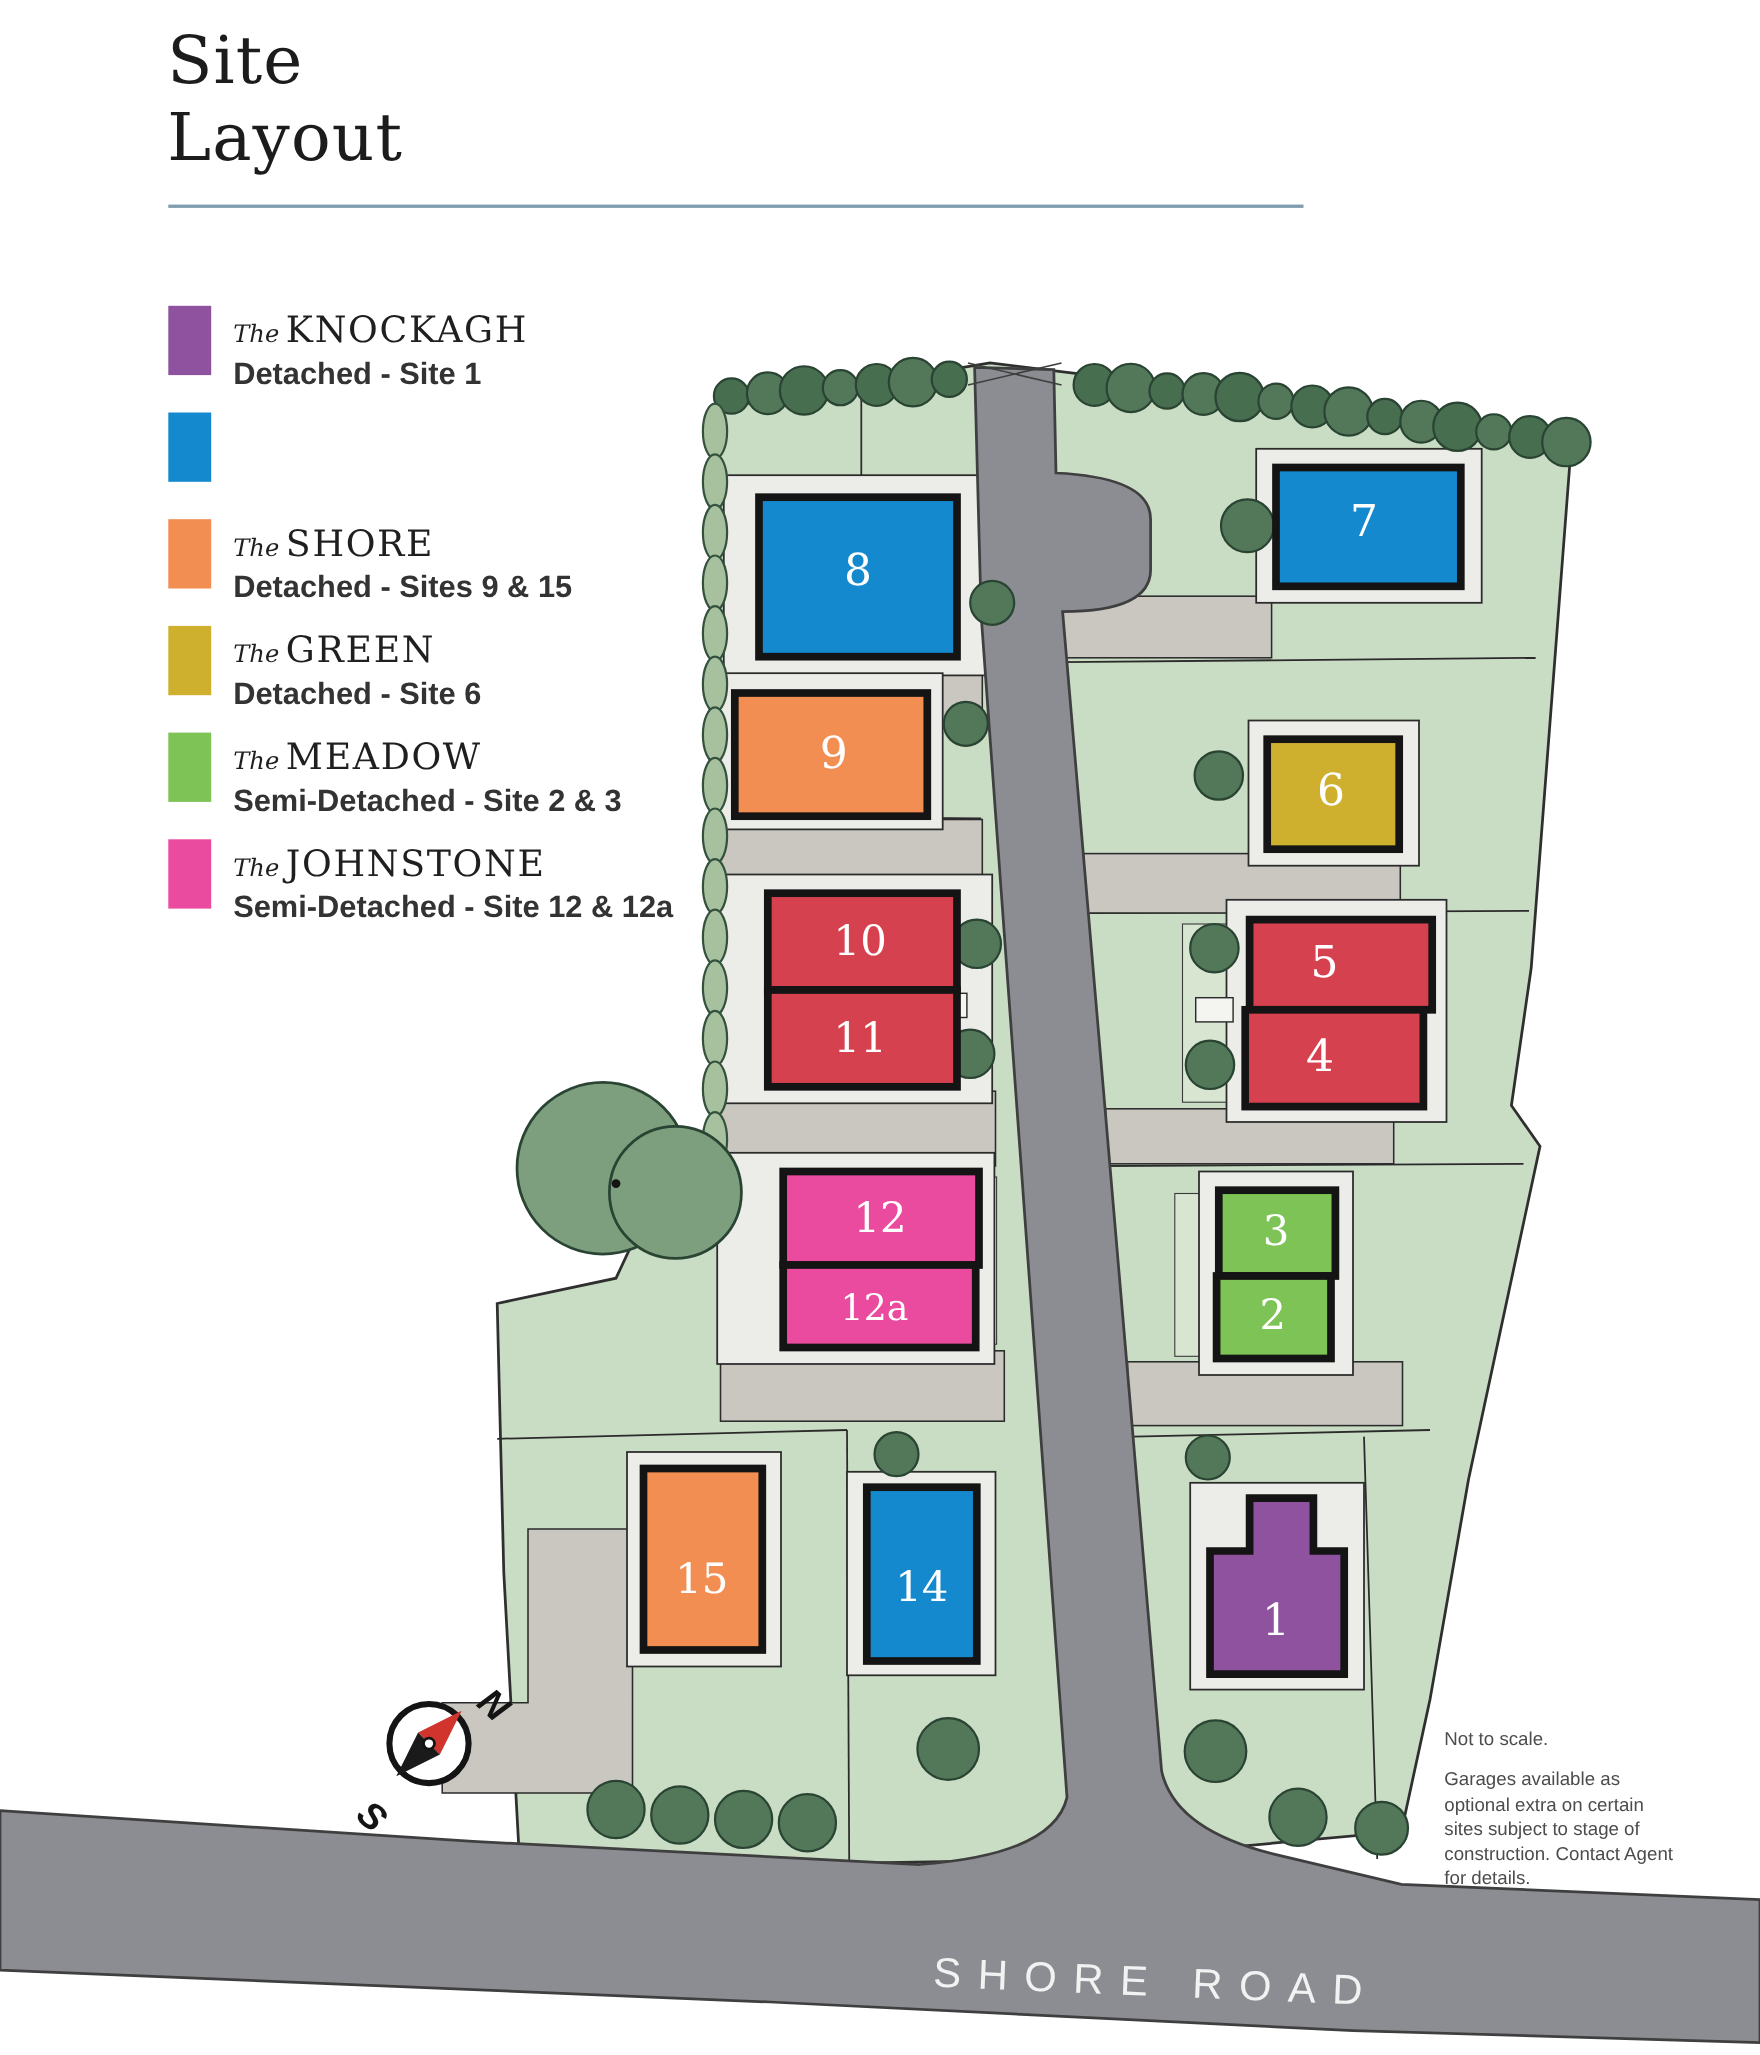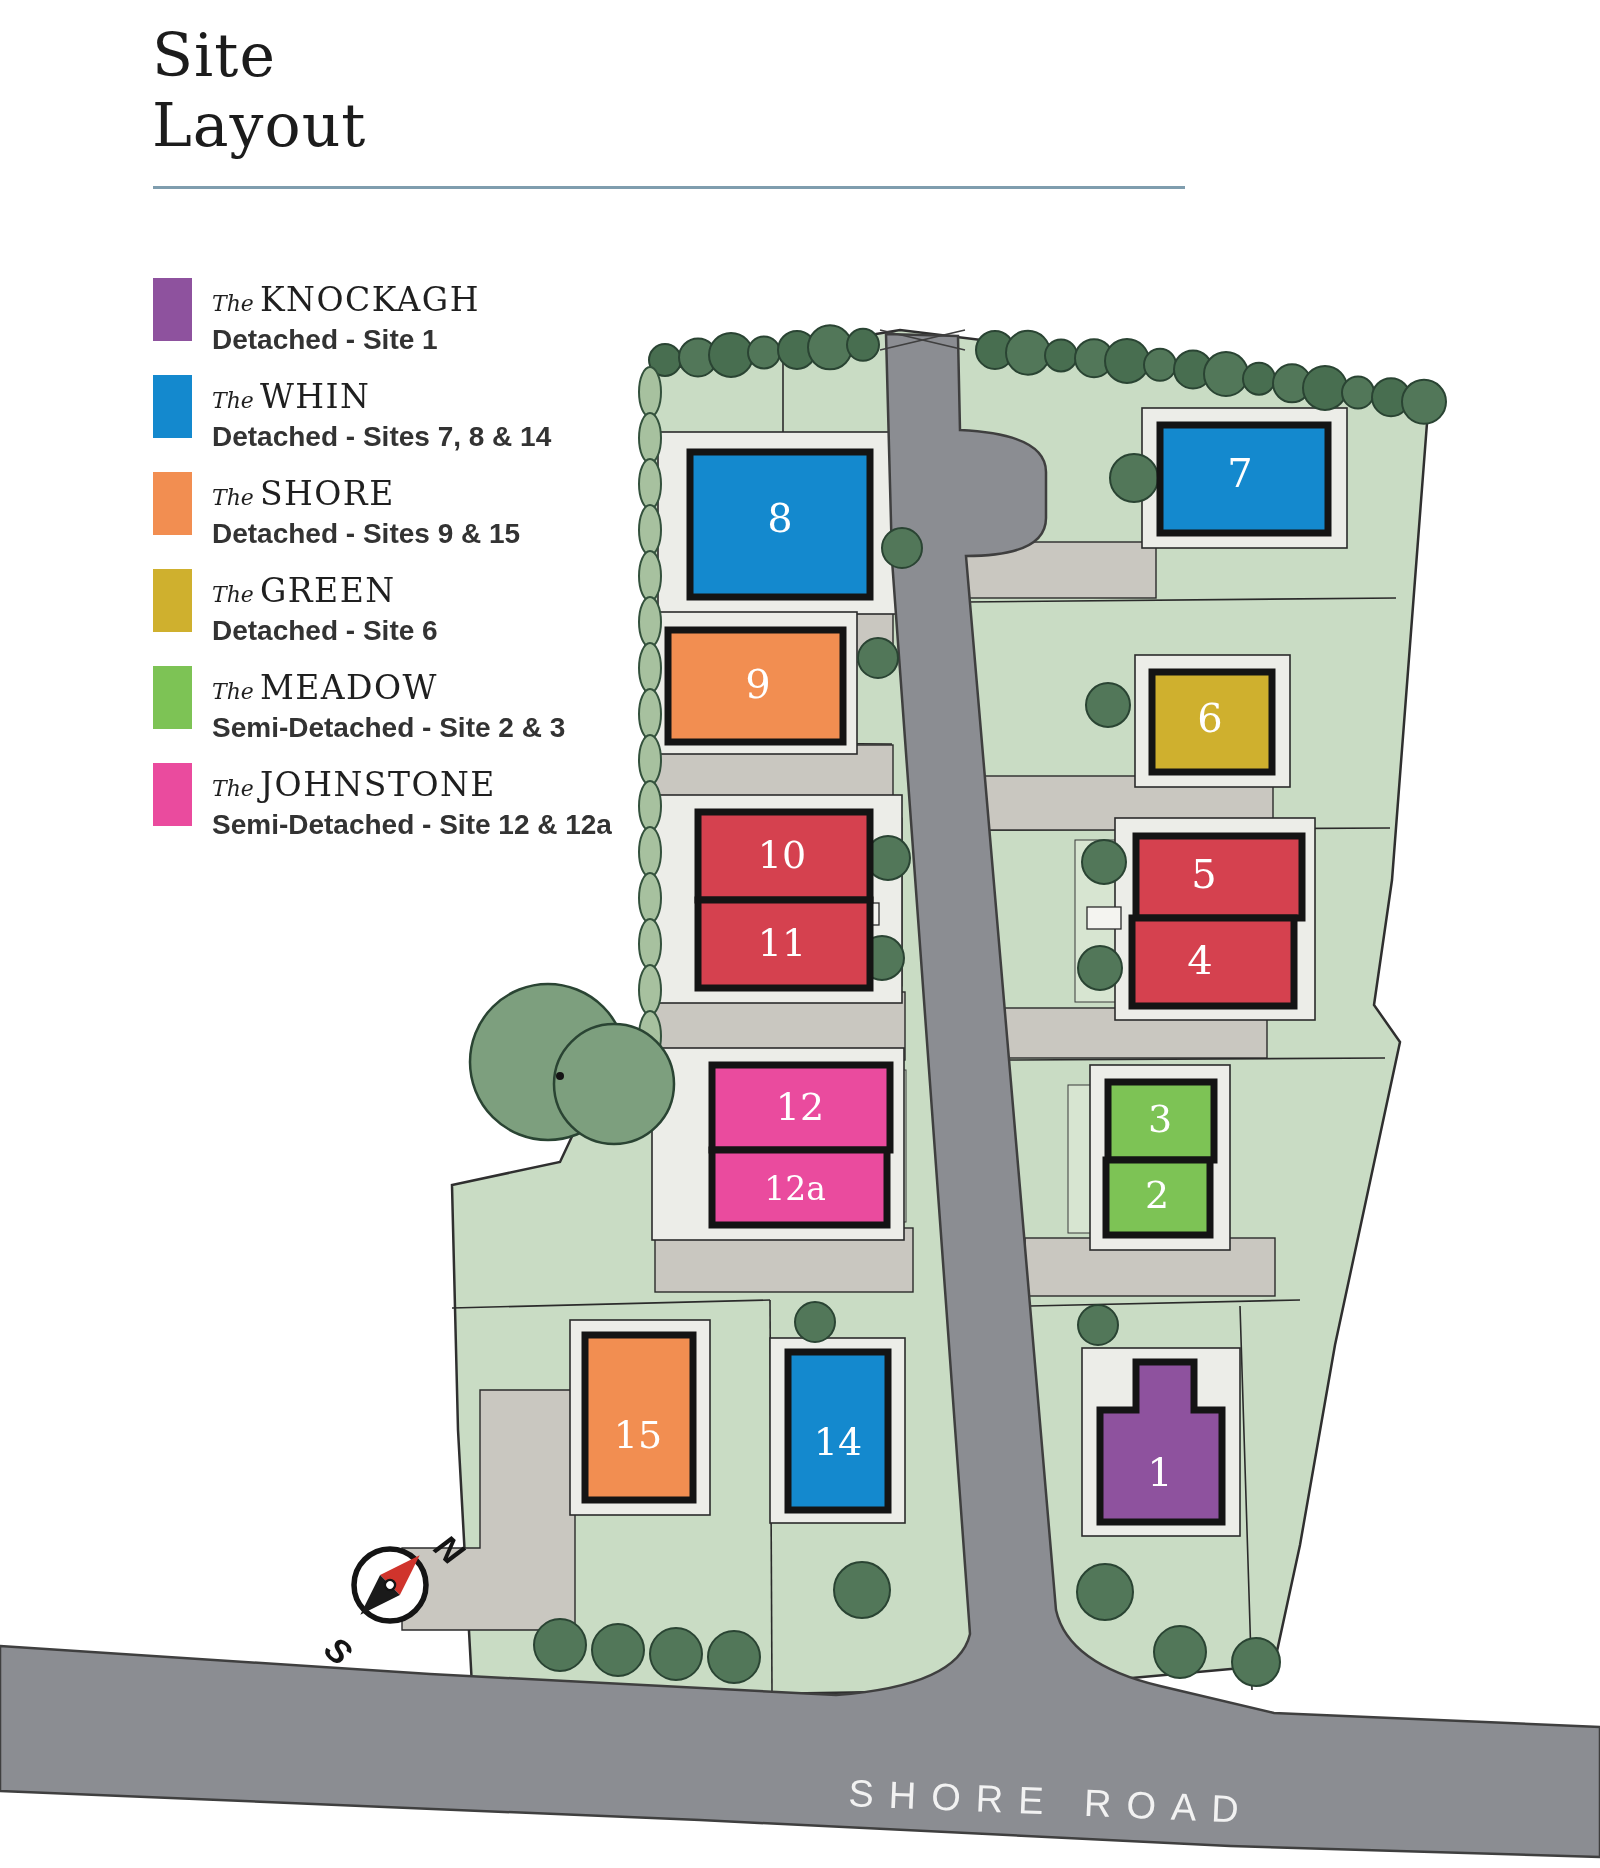--- a/index.html
+++ b/index.html
@@ -221,24 +221,20 @@
   <div id="legend">
       <div class="legend-item">
         <div class="legend-swatch" style="background: rgb(142, 82, 158);"></div>
         <div class="legend-text">
           <div class="legend-name-line"><span class="legend-the">The</span><span class="legend-nm">KNOCKAGH</span></div>
           <div class="legend-sub">Detached - Site 1</div>
         </div>
       </div>
       <div class="legend-item">
         <div class="legend-swatch" style="background: rgb(20, 137, 206);"></div>
-        <div class="legend-text">
-          <div class="legend-name-line"><span class="legend-the">The</span><span class="legend-nm">WHIN</span></div>
-          <div class="legend-sub">Detached - Sites 7, 8 &amp; 14</div>
-        </div>
       </div>
       <div class="legend-item">
         <div class="legend-swatch" style="background: rgb(242, 142, 81);"></div>
         <div class="legend-text">
           <div class="legend-name-line"><span class="legend-the">The</span><span class="legend-nm">SHORE</span></div>
           <div class="legend-sub">Detached - Sites 9 &amp; 15</div>
         </div>
       </div>
       <div class="legend-item">
         <div class="legend-swatch" style="background: rgb(207, 176, 46);"></div>
@@ -256,14 +252,18 @@
       </div>
       <div class="legend-item">
         <div class="legend-swatch" style="background: rgb(234, 75, 158);"></div>
         <div class="legend-text">
           <div class="legend-name-line"><span class="legend-the">The</span><span class="legend-nm">JOHNSTONE</span></div>
           <div class="legend-sub">Semi-Detached - Site 12 &amp; 12a</div>
         </div>
       </div>
     </div>
 
+  <div id="notes">
+    <div>Not to scale.</div>
+    <div class="para">Garages available as optional extra on certain sites subject to stage of construction. Contact Agent for details.</div>
+  </div>
 
 </div>
 
 </body></html>

